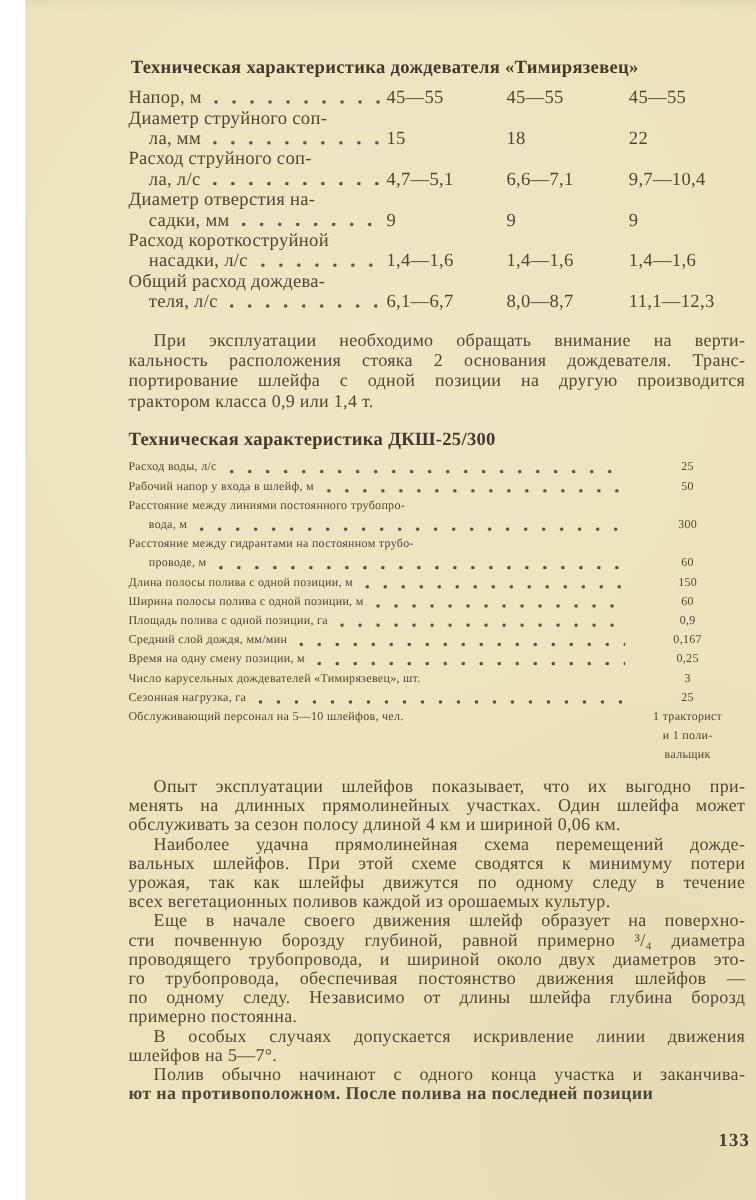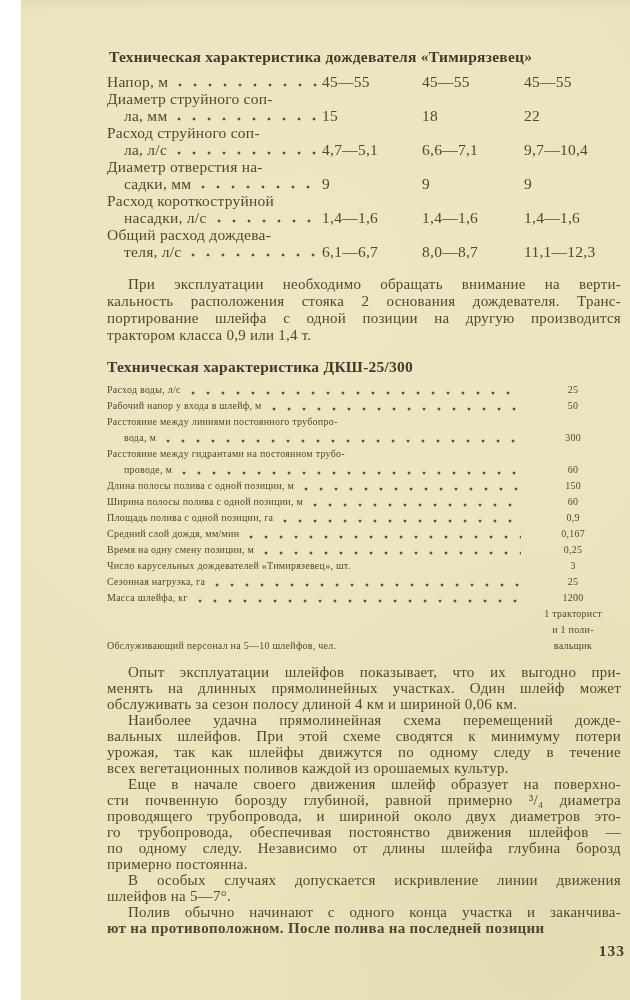--- a/index.html
+++ b/index.html
@@ -15,21 +15,21 @@
           #ece3bd;
         letter-spacing:.25px;margin-left:21px;}
   .heading{font-weight:700;color:#423b2b;font-size:15.5px;line-height:17px;}
   .h1{margin:0 0 8px 2px;}
   .h2{margin:14px 0 7px 0;}
 
   
   .sline{line-height:17px;font-size:15.5px;}
   .sline.t1{display:grid;grid-template-columns:215px 100px 102px 97px;}
   .sline.t2{display:grid;grid-template-columns:1fr 96px;line-height:16px;font-size:10px;}
-  .labcell{display:flex;min-width:0;align-items:flex-end;}
+  .labcell{display:flex;min-width:0;}
   .labcell.full{grid-column:1 / -1;}
   .labcell.ind{padding-left:17px;}
   .labtxt{white-space:nowrap;}
   .dots{flex:1;min-width:10px;margin:0 4px 3px 10px;align-self:flex-end;height:4px;
         background-image:radial-gradient(circle at 2px 2px, rgba(80,73,56,.95) 1.25px, rgba(0,0,0,0) 1.7px);
         background-size:15px 4px;background-repeat:repeat-x;}
   .vcell{text-align:left;}
   .vcell2{text-align:center;}
   .vline{line-height:16px;}
 
@@ -248,43 +248,34 @@
         <div class="labcell">
           <span class="labtxt">Сезонная нагрузка, га</span>
           <span class="dots"></span>
         </div>
         <div class="vcell2">
           <div class="vline">25</div>
         </div>
       </div>
       <div class="sline t2">
         <div class="labcell">
-          <span class="labtxt">Масса шлейфа, кг</span>
-          <span class="dots"></span>
-        </div>
-        <div class="vcell2">
-          <div class="vline">1200</div>
-        </div>
-      </div>
-      <div class="sline t2">
-        <div class="labcell">
           <span class="labtxt">Обслуживающий персонал на 5—10 шлейфов, чел.</span>
         </div>
         <div class="vcell2">
           <div class="vline">1 тракторист</div>
           <div class="vline">и 1 поли-</div>
           <div class="vline">вальщик</div>
         </div>
       </div>
     </div>
 
   <div class="bodyparas">
       <div class="para">
         <div class="pline first">Опыт эксплуатации шлейфов показывает, что их выгодно при-</div>
-        <div class="pline">менять на длинных прямолинейных участках. Один шлейф может</div>
+        <div class="pline">менять на длинных прямолинейных участках. Один шлейфа может</div>
         <div class="pline plast">обслуживать за сезон полосу длиной 4 км и шириной 0,06 км.</div>
       </div>
       <div class="para">
         <div class="pline first">Наиболее удачна прямолинейная схема перемещений дожде-</div>
         <div class="pline">вальных шлейфов. При этой схеме сводятся к минимуму потери</div>
         <div class="pline">урожая, так как шлейфы движутся по одному следу в течение</div>
         <div class="pline plast">всех вегетационных поливов каждой из орошаемых культур.</div>
       </div>
       <div class="para">
         <div class="pline first">Еще в начале своего движения шлейф образует на поверхно-</div>

